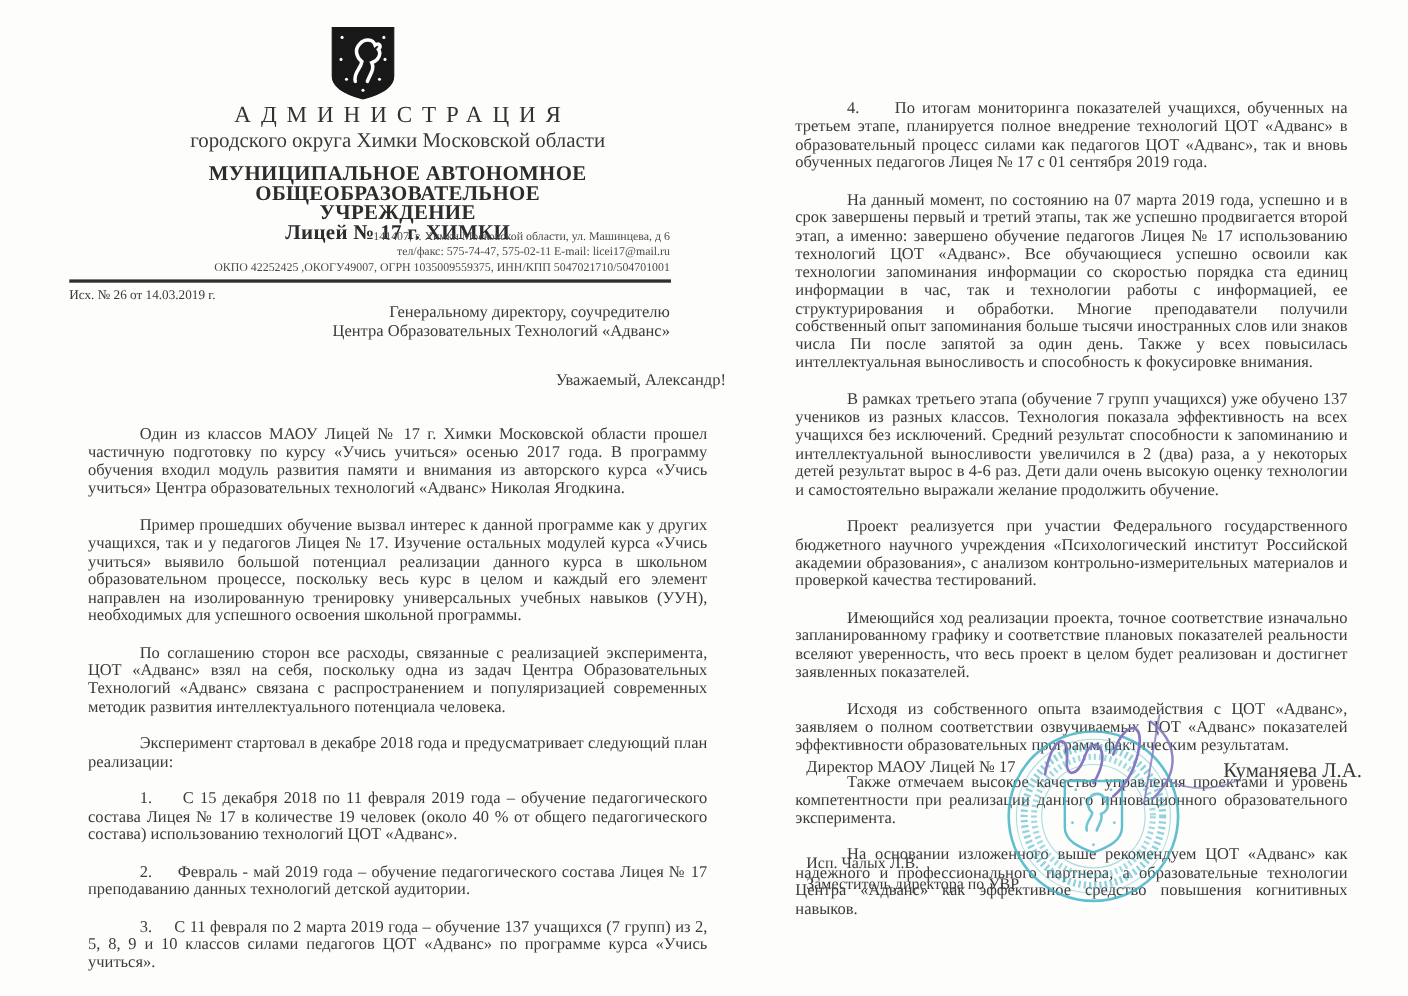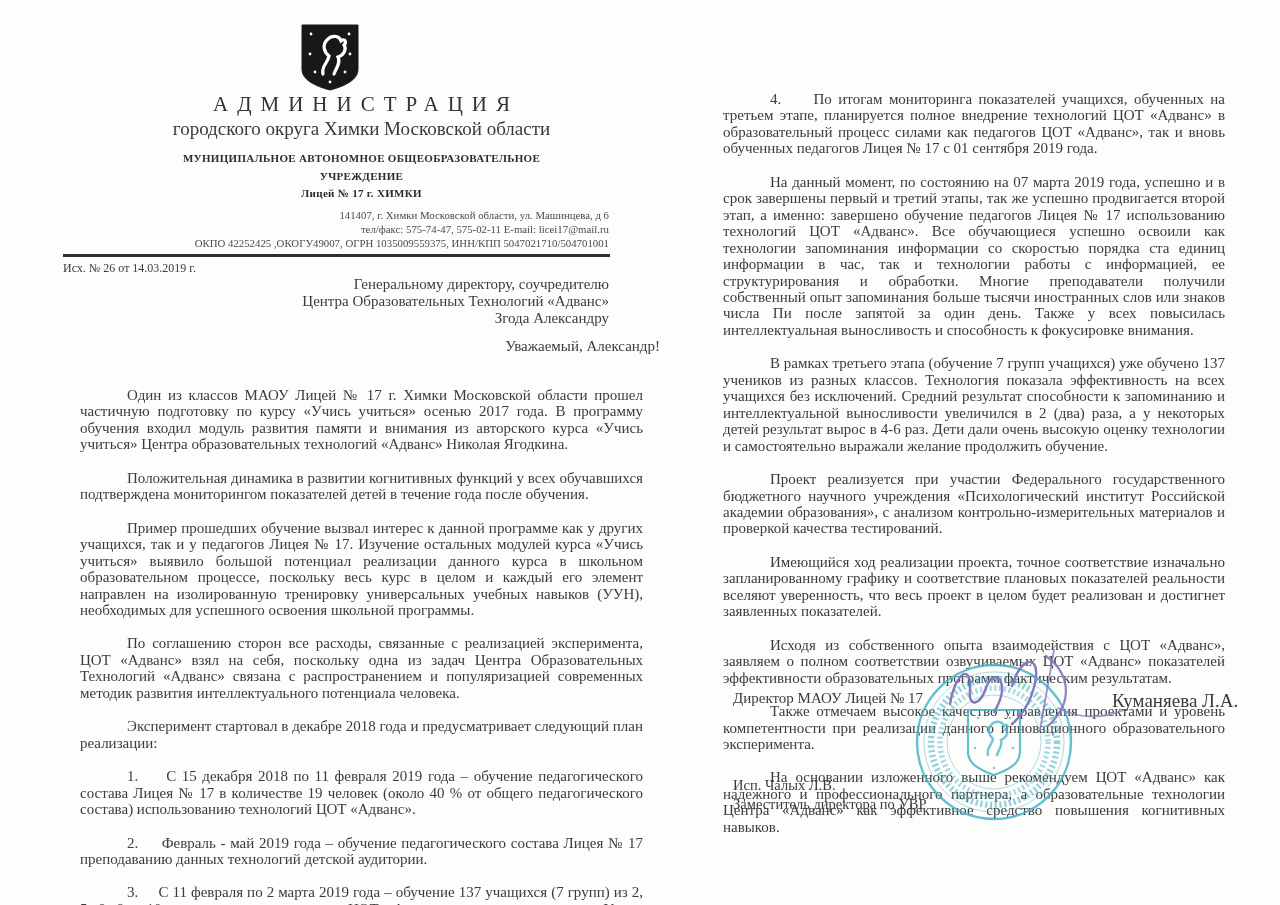--- a/index.html
+++ b/index.html
@@ -19,21 +19,21 @@
     position:absolute;top:92px;left:0;width:100%;
     text-align:center;font-size:21px;letter-spacing:9px;
     padding-left:9px;box-sizing:border-box;color:#333;
   }
   .org-sub{
     position:absolute;top:118px;left:0;width:100%;
     text-align:center;font-size:19px;color:#3a3a3a;
   }
   .school{
     position:absolute;top:150px;left:0;width:100%;
-    text-align:center;font-weight:bold;font-size:11px;
+    text-align:center;font-weight:bold;font-size:19px;
     line-height:17.5px;color:#2c2c2c;letter-spacing:.3px;
   }
   .contact{
     position:absolute;top:209px;left:0;width:546px;
     text-align:right;font-size:10.8px;line-height:13.8px;color:#4a4a4a;
   }
   .rule{
     position:absolute;top:254px;left:0;width:547px;height:3px;
     background:#2f2f2f;
   }
@@ -95,28 +95,26 @@
     <div>ОКПО 42252425 ,ОКОГУ49007, ОГРН 1035009559375, ИНН/КПП 5047021710/504701001</div>
   </div>
 
   <div class="rule"></div>
 
   <div class="ref-line">Исх.  № 26  от  14.03.2019 г.</div>
 
   <div class="addressee">
     <div>Генеральному директору, соучредителю</div>
     <div>Центра Образовательных Технологий «Адванс»</div>
-    <div>Згода Александру</div>
   </div>
 
   <div class="salutation">Уважаемый, Александр!</div>
 
   <div class="body-block" id="left-body">
     <p>Один из классов МАОУ Лицей № 17 г.  Химки Московской области прошел частичную подготовку по курсу «Учись учиться» осенью 2017 года. В программу обучения входил модуль развития памяти и внимания из авторского курса «Учись учиться» Центра образовательных технологий «Адванс» Николая Ягодкина.</p>
-    <p>Положительная динамика в развитии когнитивных функций у всех обучавшихся подтверждена мониторингом показателей детей в течение года после обучения.</p>
     <p>Пример прошедших обучение вызвал интерес к данной программе как у других учащихся, так и у педагогов Лицея № 17. Изучение остальных модулей курса «Учись учиться» выявило большой потенциал реализации данного курса в школьном образовательном процессе, поскольку весь курс в целом и каждый его элемент направлен на изолированную тренировку универсальных учебных навыков (УУН), необходимых для успешного освоения школьной программы.</p>
     <p>По соглашению сторон все расходы, связанные с реализацией эксперимента, ЦОТ «Адванс» взял на себя, поскольку одна из задач Центра Образовательных Технологий «Адванс» связана с распространением и популяризацией современных методик развития интеллектуального потенциала человека.</p>
     <p>Эксперимент стартовал в декабре 2018 года и предусматривает следующий план реализации:</p>
     <p>1.&nbsp;&nbsp;&nbsp;&nbsp;&nbsp;С 15 декабря 2018 по 11 февраля 2019 года – обучение педагогического состава Лицея № 17 в количестве 19 человек (около 40 % от общего педагогического состава) использованию технологий ЦОТ «Адванс».</p>
     <p>2.&nbsp;&nbsp;&nbsp;&nbsp;&nbsp;Февраль - май 2019 года – обучение педагогического состава Лицея № 17 преподаванию данных технологий детской аудитории.</p>
     <p>3.&nbsp;&nbsp;&nbsp;&nbsp;&nbsp;С 11 февраля по 2 марта 2019 года – обучение 137 учащихся (7 групп) из 2, 5, 8, 9 и 10 классов силами педагогов ЦОТ «Адванс» по программе курса «Учись учиться».</p>
   </div>
 </div>
 
 <div class="page" id="page-right">

